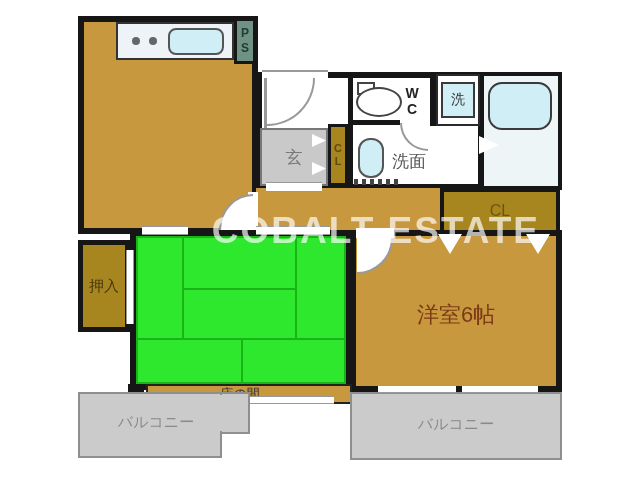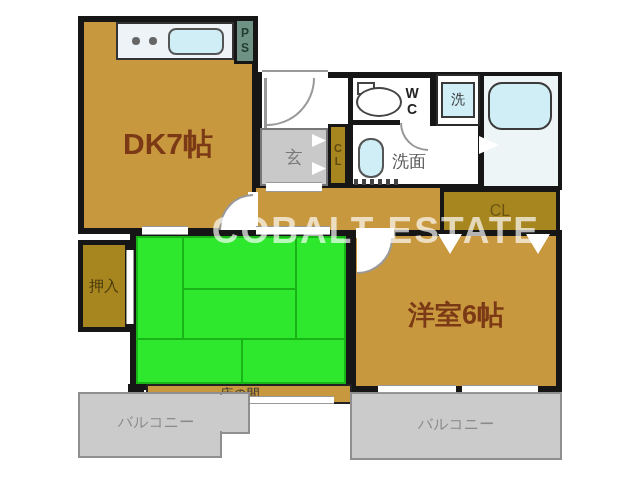--- a/index.html
+++ b/index.html
@@ -33,21 +33,20 @@
 <body>
 
 <div id="canvas">
 
   <div class="abs room-tan" style="left:78px;top:16px;width:180px;height:218px;border:6px solid #161616;"></div>
   <div class="abs" style="left:116px;top:22px;width:118px;height:38px;background:#eef3f8;border:2px solid #333;"></div>
   <div class="abs" style="left:132px;top:37px;width:8px;height:8px;border-radius:50%;background:#666;"></div>
   <div class="abs" style="left:149px;top:37px;width:8px;height:8px;border-radius:50%;background:#666;"></div>
   <div class="abs fixture" style="left:168px;top:28px;width:56px;height:27px;border-radius:8px;border-color:#555;"></div>
   <div class="abs vtext" style="left:234px;top:18px;width:22px;height:46px;background:#6e9283;border:3px solid #161616;font-size:12px;font-weight:bold;color:#223d35;">PS</div>
-  <div class="abs lbl" style="left:83px;top:126px;width:170px;height:36px;font-size:30px;font-weight:600;color:#7b3a15;">DK7帖</div>
 
   <div class="abs white" style="left:256px;top:72px;width:306px;height:118px;border:6px solid #161616;"></div>
 
   <div class="abs white" style="left:262px;top:70px;width:66px;height:60px;border-top:2px solid #999;"></div>
   <div class="abs" style="left:264px;top:78px;width:3px;height:50px;background:#999;"></div>
   <div class="abs arc" style="left:267px;top:78px;width:48px;height:48px;border-bottom-right-radius:100%;border-right:2px solid #999;border-bottom:2px solid #999;"></div>
 
   <div class="abs gray lbl" style="left:260px;top:128px;width:68px;height:58px;border:2px solid #777;font-size:17px;color:#787878;">玄</div>
   <div class="abs tri-r" style="left:312px;top:134px;width:14px;height:13px;"></div>
   <div class="abs tri-r" style="left:312px;top:162px;width:14px;height:13px;"></div>
@@ -89,21 +88,21 @@
   <div class="abs mat" style="left:182px;top:236px;width:115px;height:54px;"></div>
   <div class="abs mat" style="left:182px;top:288px;width:115px;height:52px;"></div>
   <div class="abs mat" style="left:295px;top:236px;width:51px;height:104px;"></div>
   <div class="abs mat" style="left:136px;top:338px;width:107px;height:46px;"></div>
   <div class="abs mat" style="left:241px;top:338px;width:105px;height:46px;"></div>
   <div class="abs gap-v" style="left:126px;top:250px;width:8px;height:74px;"></div>
   <div class="abs gap-h" style="left:142px;top:226px;width:46px;height:9px;"></div>
   <div class="abs gap-h" style="left:256px;top:226px;width:74px;height:9px;"></div>
 
   <div class="abs room-tan" style="left:350px;top:230px;width:212px;height:162px;border:6px solid #161616;"></div>
-  <div class="abs lbl" style="left:360px;top:296px;width:192px;height:38px;font-size:27px;font-weight:700;color:#7b3a15;">洋室6帖</div>
+  <div class="abs lbl" style="left:360px;top:296px;width:192px;height:38px;font-size:22px;font-weight:400;color:#7b3a15;">洋室6帖</div>
   <div class="abs white" style="left:356px;top:228px;width:38px;height:10px;"></div>
   <div class="abs arc" style="left:357px;top:238px;width:36px;height:36px;border-bottom-right-radius:100%;border-right:2px solid #999;border-bottom:2px solid #999;"></div>
   <div class="abs tri-d" style="left:438px;top:234px;width:24px;height:20px;"></div>
   <div class="abs tri-d" style="left:526px;top:234px;width:24px;height:20px;"></div>
 
   <div class="abs room-tan" style="left:146px;top:384px;width:206px;height:20px;border:2px solid #222;"></div>
   <div class="abs wall" style="left:128px;top:384px;width:16px;height:20px;"></div>
   <div class="abs lbl" style="left:208px;top:386px;width:64px;height:16px;font-size:13px;color:#333;">床の間</div>
   <div class="abs gap-h" style="left:160px;top:396px;width:72px;height:8px;"></div>
   <div class="abs gap-h" style="left:250px;top:396px;width:84px;height:8px;"></div>

